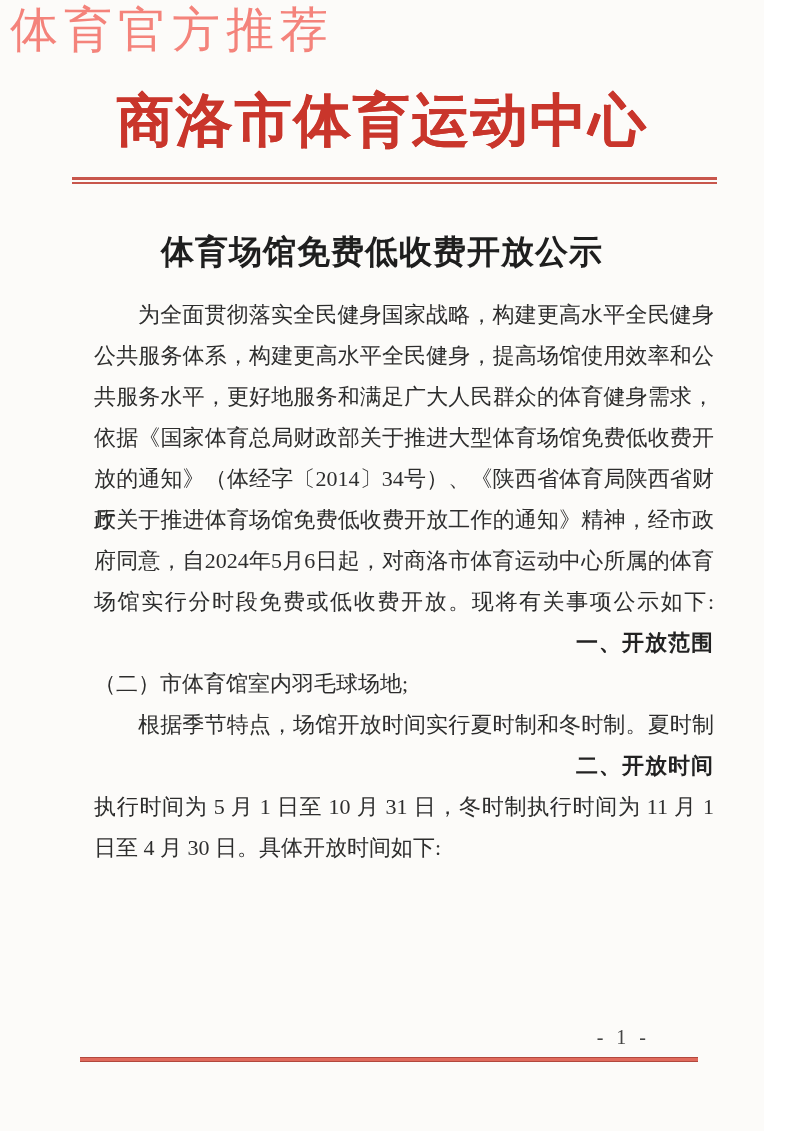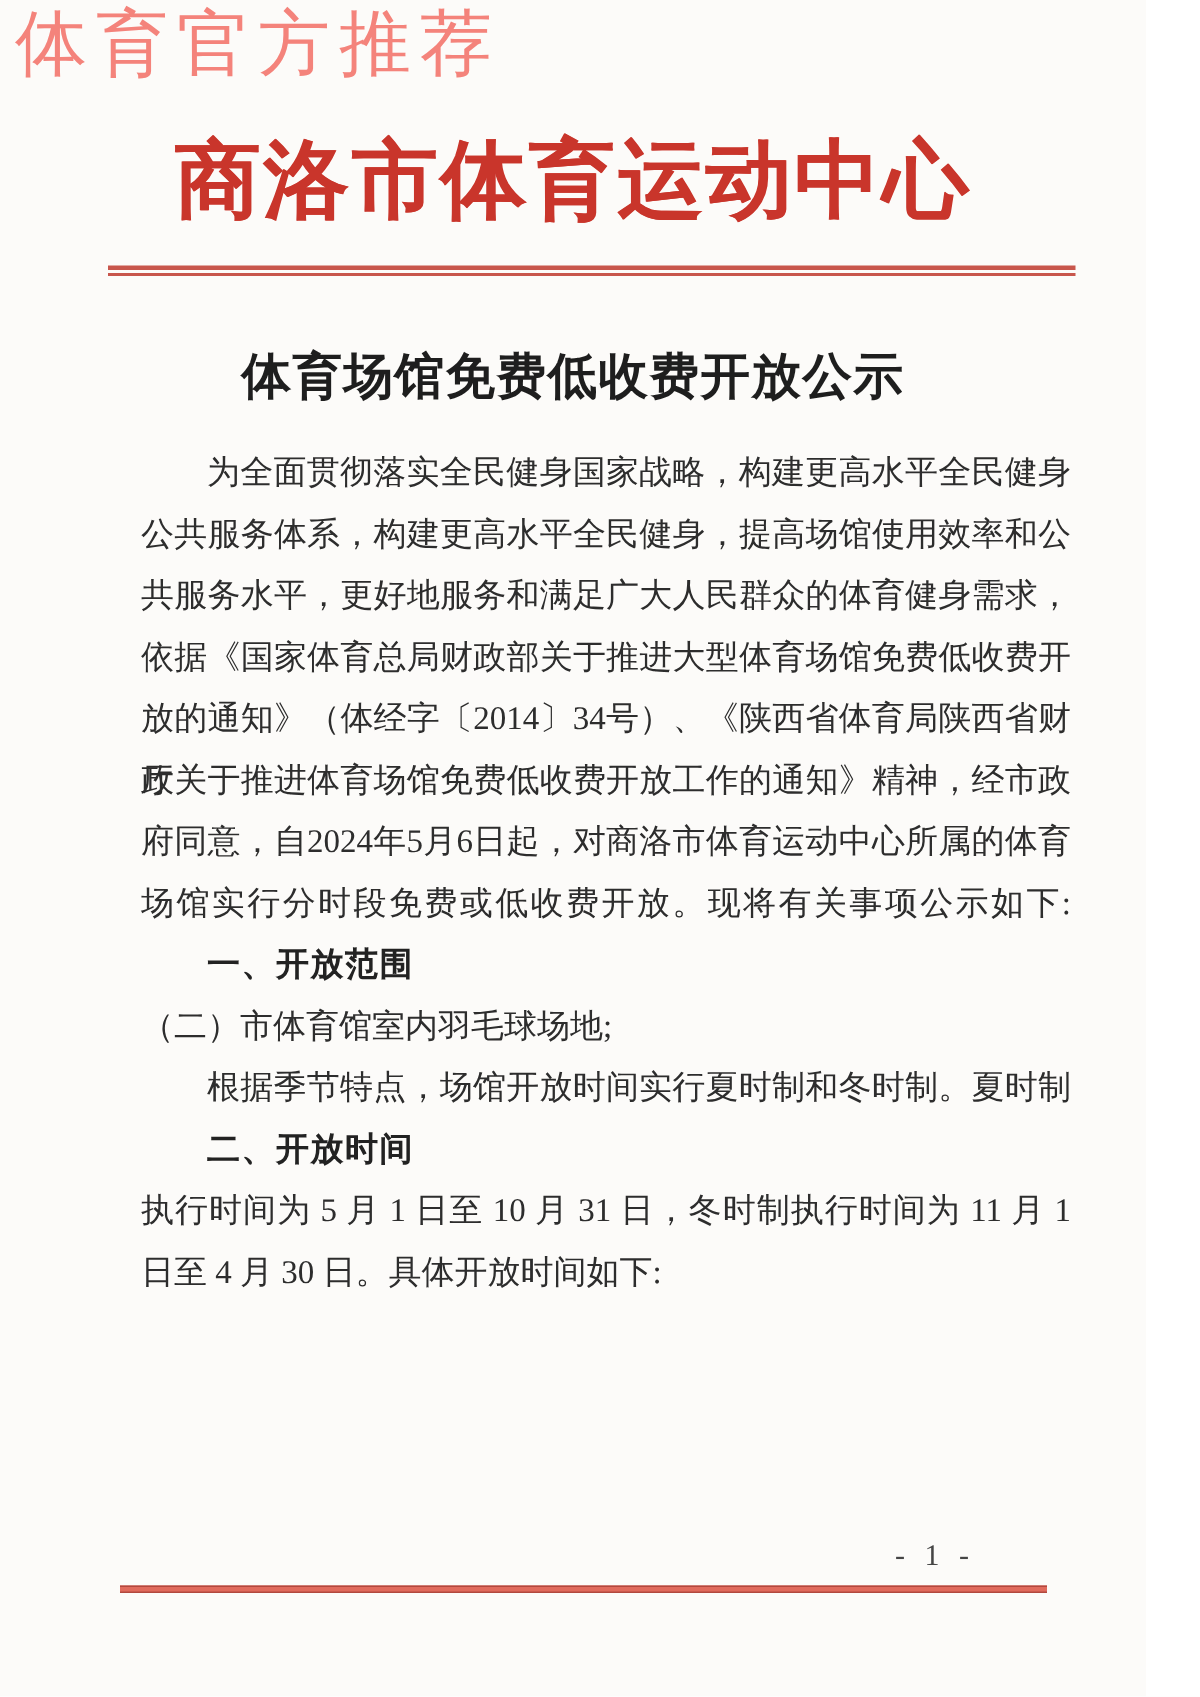--- a/index.html
+++ b/index.html
@@ -71,21 +71,21 @@
     left: 94px;
     width: 620px;
     font-size: 22px;
     color: var(--ink, #2d2d2d);
   }
 
   .line {
     height: 41px;
     line-height: 41px;
   }
-  .line.indent { text-indent: 2em; }
+  .line.indent { text-indent: 2em; text-align: right; }
   .line.justify {
     text-align: justify;
     text-align-last: justify;
     text-justify: inter-character;
   }
   .line.bold {
     font-family: "Liberation Sans", "DejaVu Sans", sans-serif;
     font-weight: 700;
     letter-spacing: 1px;
     color: #222;

